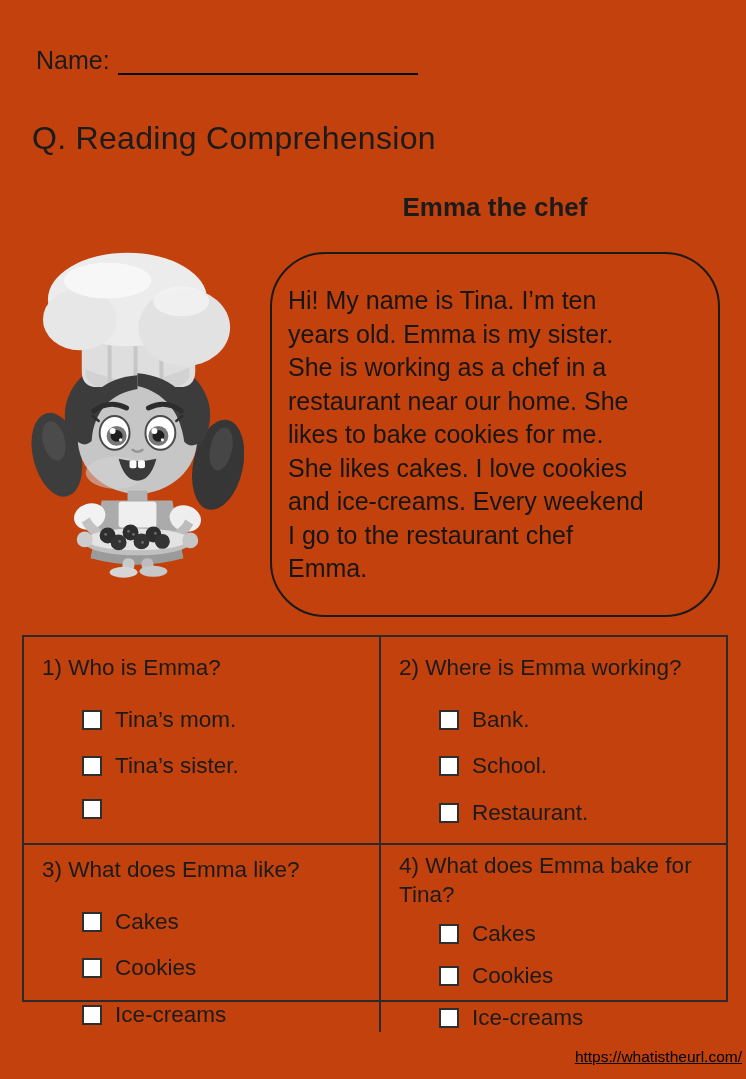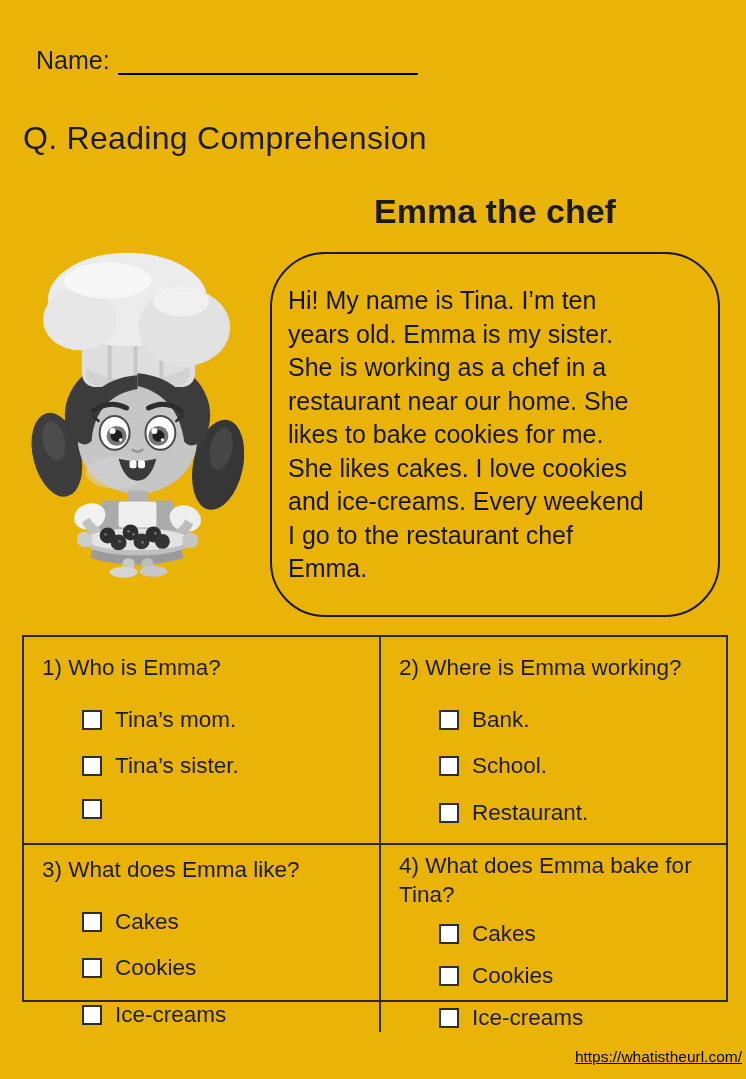--- a/index.html
+++ b/index.html
@@ -1,25 +1,25 @@
 <!DOCTYPE html>
 <html><head>
 <meta charset="utf-8">
 <style>
   html,body{margin:0;padding:0;background:#ffffff;}
   .page{
-    position:relative;width:746px;height:1079px;background:#eab308;
+    position:relative;width:746px;height:1079px;background:#c2410c;
     font-family:"Liberation Sans",sans-serif;color:#1b1b1b;overflow:hidden;
   }
   
   .name-row{position:absolute;left:36px;top:46px;font-size:25px;white-space:nowrap;}
   .name-line{display:inline-block;width:300px;height:22px;border-bottom:2px solid #000;margin-left:8px;vertical-align:bottom;}
   
-  .heading{position:absolute;left:23px;top:120px;margin:0;font-size:32px;font-weight:400;letter-spacing:.3px;}
-  .title{position:absolute;left:245px;top:192px;width:500px;margin:0;text-align:center;font-size:34px;font-weight:600;}
+  .heading{position:absolute;left:32px;top:120px;margin:0;font-size:32px;font-weight:400;letter-spacing:.3px;}
+  .title{position:absolute;left:245px;top:192px;width:500px;margin:0;text-align:center;font-size:26px;font-weight:600;}
   
   .bubble{
     position:absolute;left:270px;top:252px;width:450px;height:365px;box-sizing:border-box;
     border:2px solid #1a1a1a;border-radius:55px;padding:30px 20px 0 16px;
     font-size:25px;line-height:1.34;color:#161616;
   }
   .pline{display:block;}
   
   .chef{position:absolute;left:30px;top:246px;width:214px;height:332px;}
   

